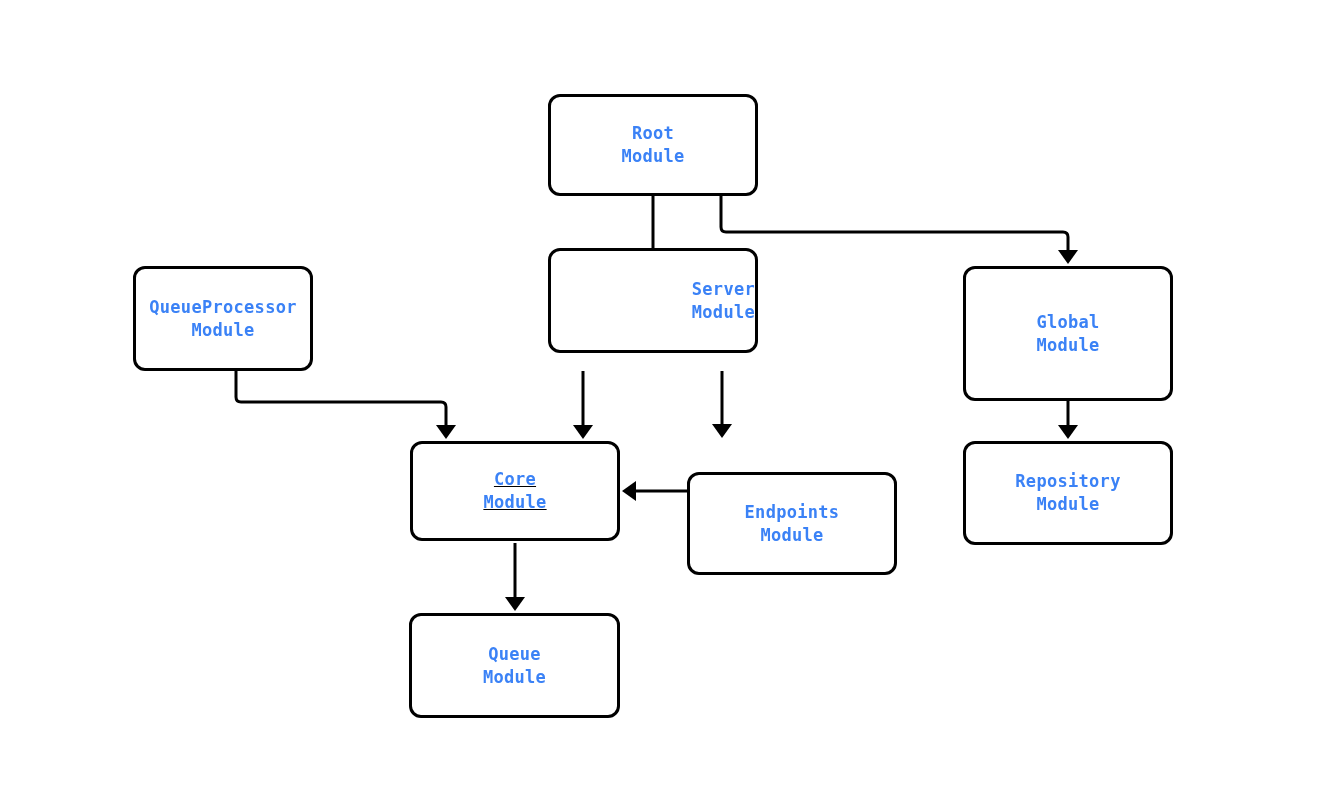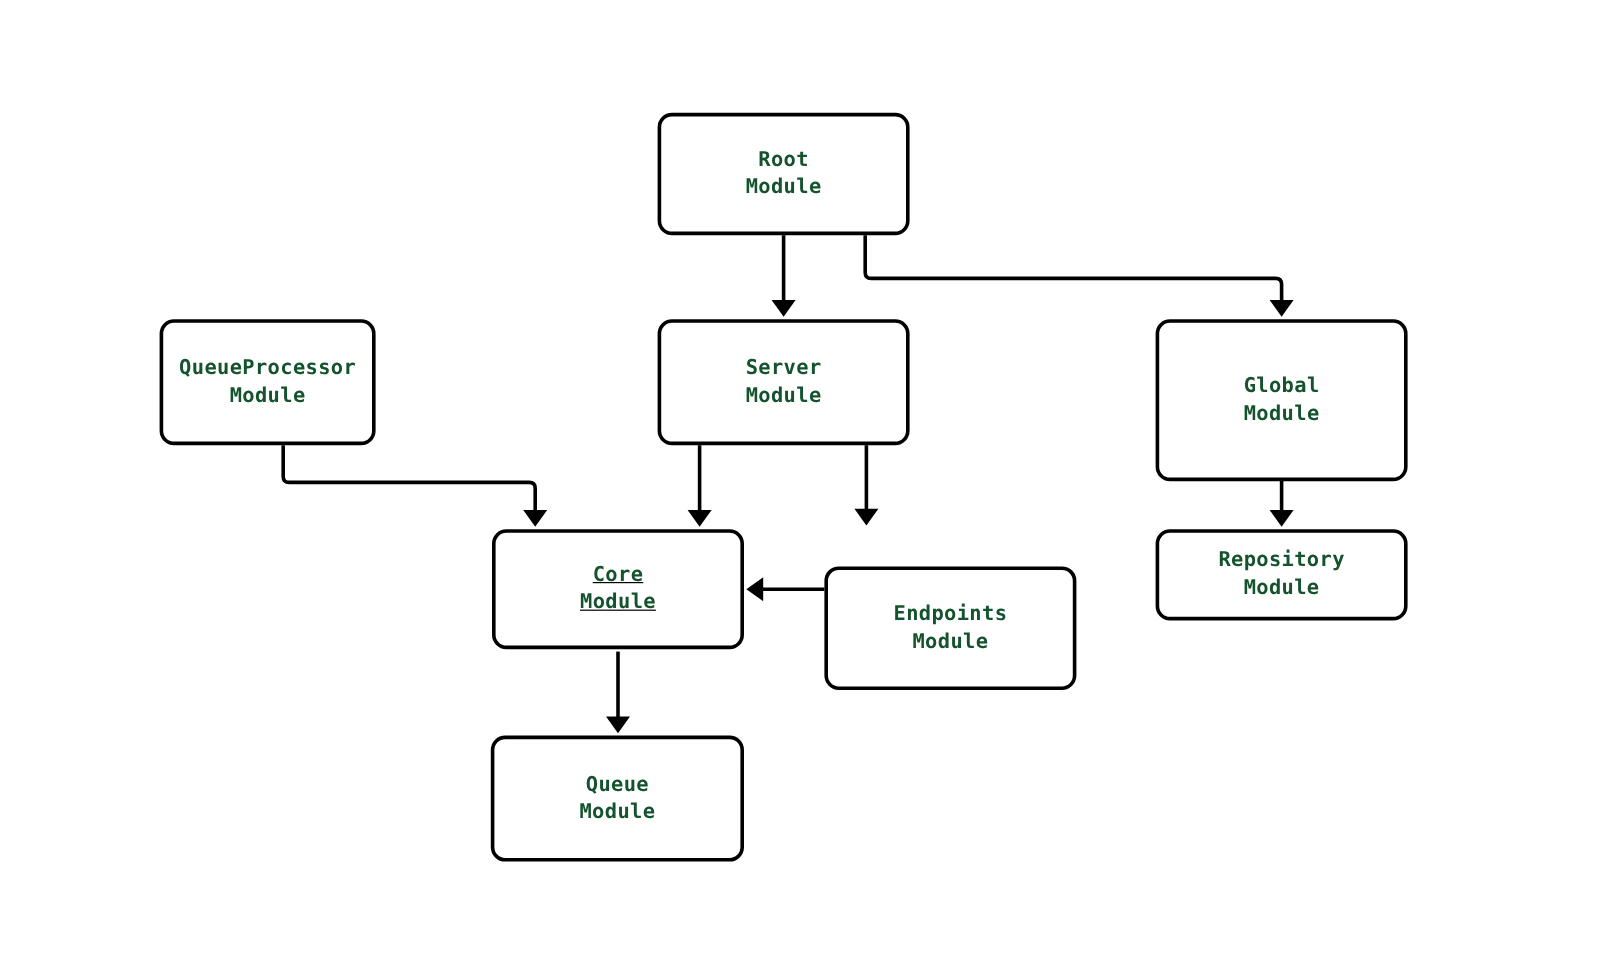--- a/index.html
+++ b/index.html
@@ -32,21 +32,21 @@
     border-radius: 12px;
     display: flex;
     align-items: center;
     justify-content: center;
     z-index: 2;
   }
   .node-label {
     font-family: "DejaVu Sans Mono", "Liberation Mono", monospace;
     font-size: 17px;
     font-weight: bold;
-    color: #14532d;
+    color: #3b82f6;
     line-height: 1.35;
     text-align: center;
     white-space: pre-line;
     letter-spacing: 0.3px;
   }
 </style>
 </head>
 <body>
 
 <div id="canvas" style="background: rgb(255, 255, 255);">
@@ -86,37 +86,37 @@
     </svg>
   <div id="node-layer">
       <div class="node" style="left: 548px; top: 94px; width: 210px; height: 102px; border-color: rgb(0, 0, 0); background: rgb(255, 255, 255); border-width: 3px;">
         <div class="node-label">Root
 Module</div>
       </div>
       <div class="node" style="left: 133px; top: 266px; width: 180px; height: 105px; border-color: rgb(0, 0, 0); background: rgb(255, 255, 255); border-width: 3px;">
         <div class="node-label">QueueProcessor
 Module</div>
       </div>
-      <div class="node" style="left: 548px; top: 266px; width: 210px; height: 105px; border-color: rgb(0, 0, 0); background: rgb(255, 255, 255); border-width: 3px;">
+      <div class="node" style="left: 548px; top: 248px; width: 210px; height: 105px; border-color: rgb(0, 0, 0); background: rgb(255, 255, 255); border-width: 3px; justify-content: flex-end;">
         <div class="node-label">Server
 Module</div>
       </div>
       <div class="node" style="left: 963px; top: 266px; width: 210px; height: 135px; border-color: rgb(0, 0, 0); background: rgb(255, 255, 255); border-width: 3px;">
         <div class="node-label">Global
 Module</div>
       </div>
       <div class="node" style="left: 410px; top: 441px; width: 210px; height: 100px; border-color: rgb(0, 0, 0); background: rgb(255, 255, 255); border-width: 3px; text-decoration: underline;">
         <div class="node-label">Core
 Module</div>
       </div>
       <div class="node" style="left: 687px; top: 440px; width: 210px; height: 103px; border-color: rgb(0, 0, 0); background: rgb(255, 255, 255); border-width: 3px; margin-top: 32px;">
         <div class="node-label">Endpoints
 Module</div>
       </div>
-      <div class="node" style="left: 963px; top: 441px; width: 210px; height: 76px; border-color: rgb(0, 0, 0); background: rgb(255, 255, 255); border-width: 3px;">
+      <div class="node" style="left: 963px; top: 441px; width: 210px; height: 104px; border-color: rgb(0, 0, 0); background: rgb(255, 255, 255); border-width: 3px;">
         <div class="node-label">Repository
 Module</div>
       </div>
       <div class="node" style="left: 409px; top: 613px; width: 211px; height: 105px; border-color: rgb(0, 0, 0); background: rgb(255, 255, 255); border-width: 3px;">
         <div class="node-label">Queue
 Module</div>
       </div>
     </div>
 </div>
 

